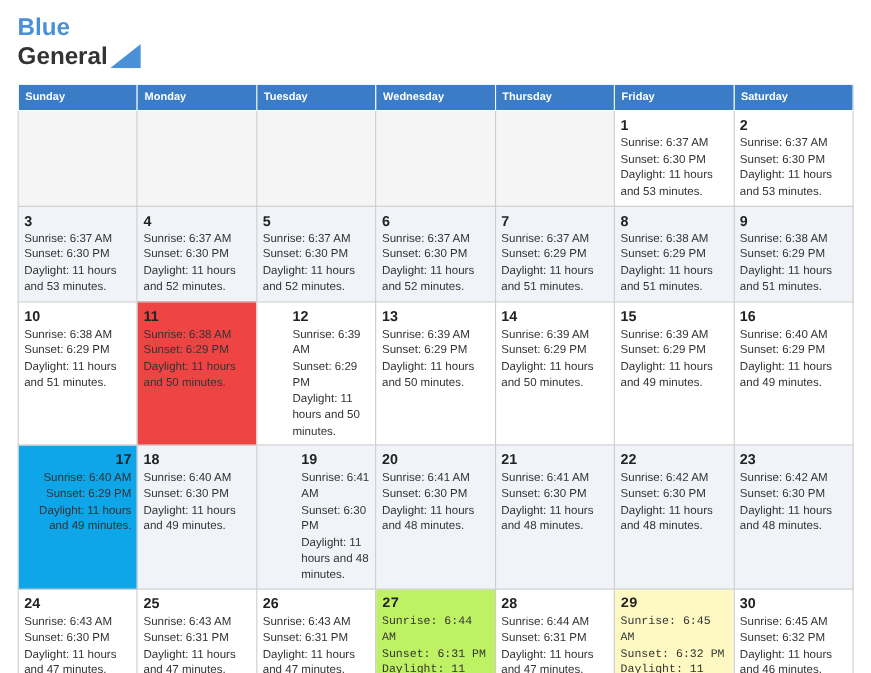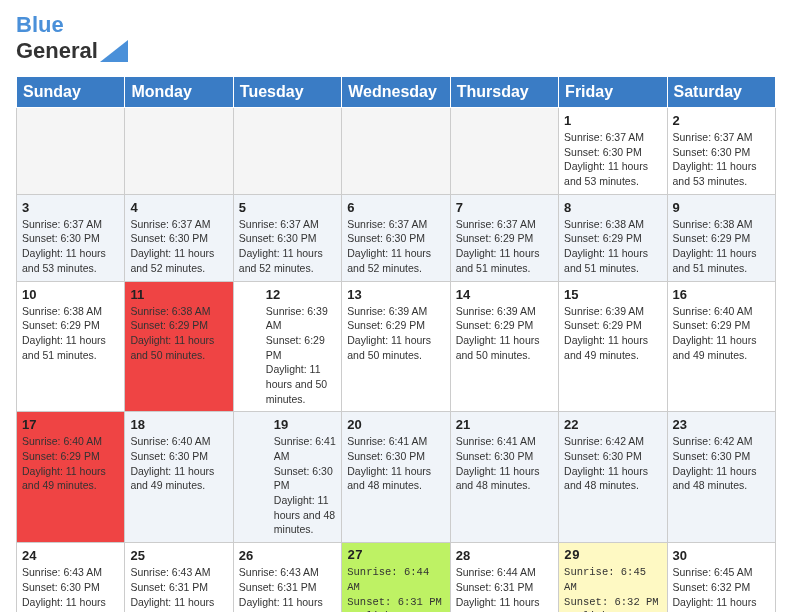--- a/index.html
+++ b/index.html
@@ -31,21 +31,21 @@
     .calendar {
       width: 100%;
       border-collapse: collapse;
       font-size: 11px;
     }
     .calendar th {
       background: #3a7cc5;
       color: #fff;
       text-align: left;
       padding: 6px 6px;
-      font-size: 16px;
+      font-size: 10px;
       font-weight: bold;
       border: 1px solid #fff;
     }
     .calendar td {
       vertical-align: top;
       padding: 5px 5px;
       border: 1px solid #ccc;
       width: 108px;
       min-height: 80px;
       background: #fff;
@@ -208,21 +208,21 @@
 Daylight: 11 hours and 49 minutes.</div>
         </td>
         <td style="background: rgb(255, 255, 255);">
           <span class="day-num">16</span>
           <div class="day-info" style="white-space: pre-line;">Sunrise: 6:40 AM
 Sunset: 6:29 PM
 Daylight: 11 hours and 49 minutes.</div>
         </td>
       </tr>
       <tr>
-        <td style="background: #ef4444;">
+        <td style="background: #0ea5e9; text-align: right;">
           <span class="day-num">17</span>
           <div class="day-info" style="white-space: pre-line;">Sunrise: 6:40 AM
 Sunset: 6:29 PM
 Daylight: 11 hours and 49 minutes.</div>
         </td>
         <td style="background: rgb(240, 244, 249);">
           <span class="day-num">18</span>
           <div class="day-info" style="white-space: pre-line;">Sunrise: 6:40 AM
 Sunset: 6:30 PM
 Daylight: 11 hours and 49 minutes.</div>

